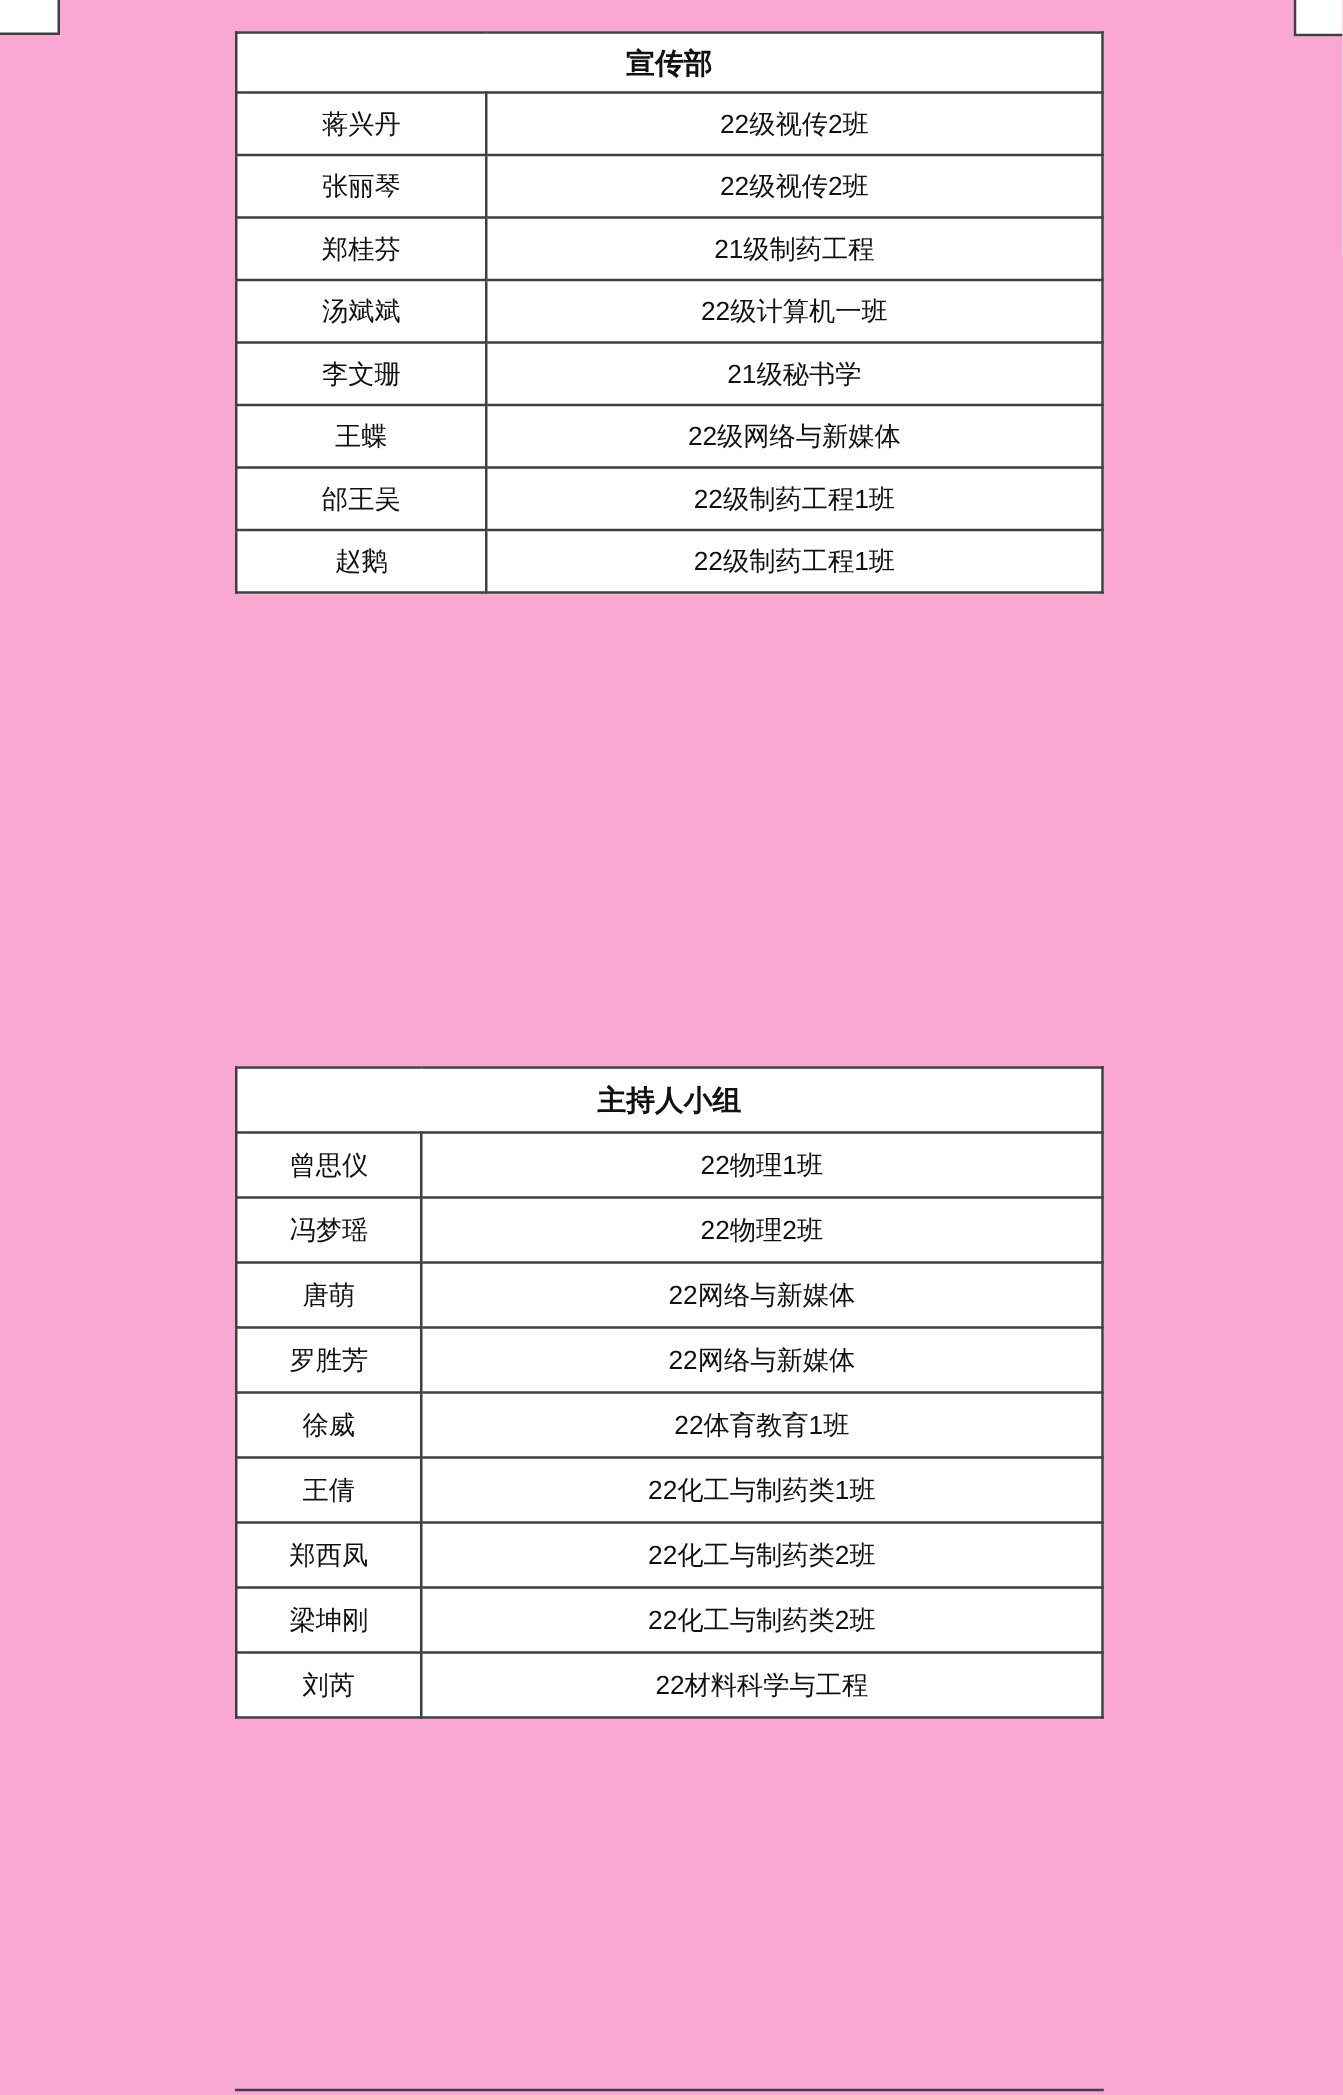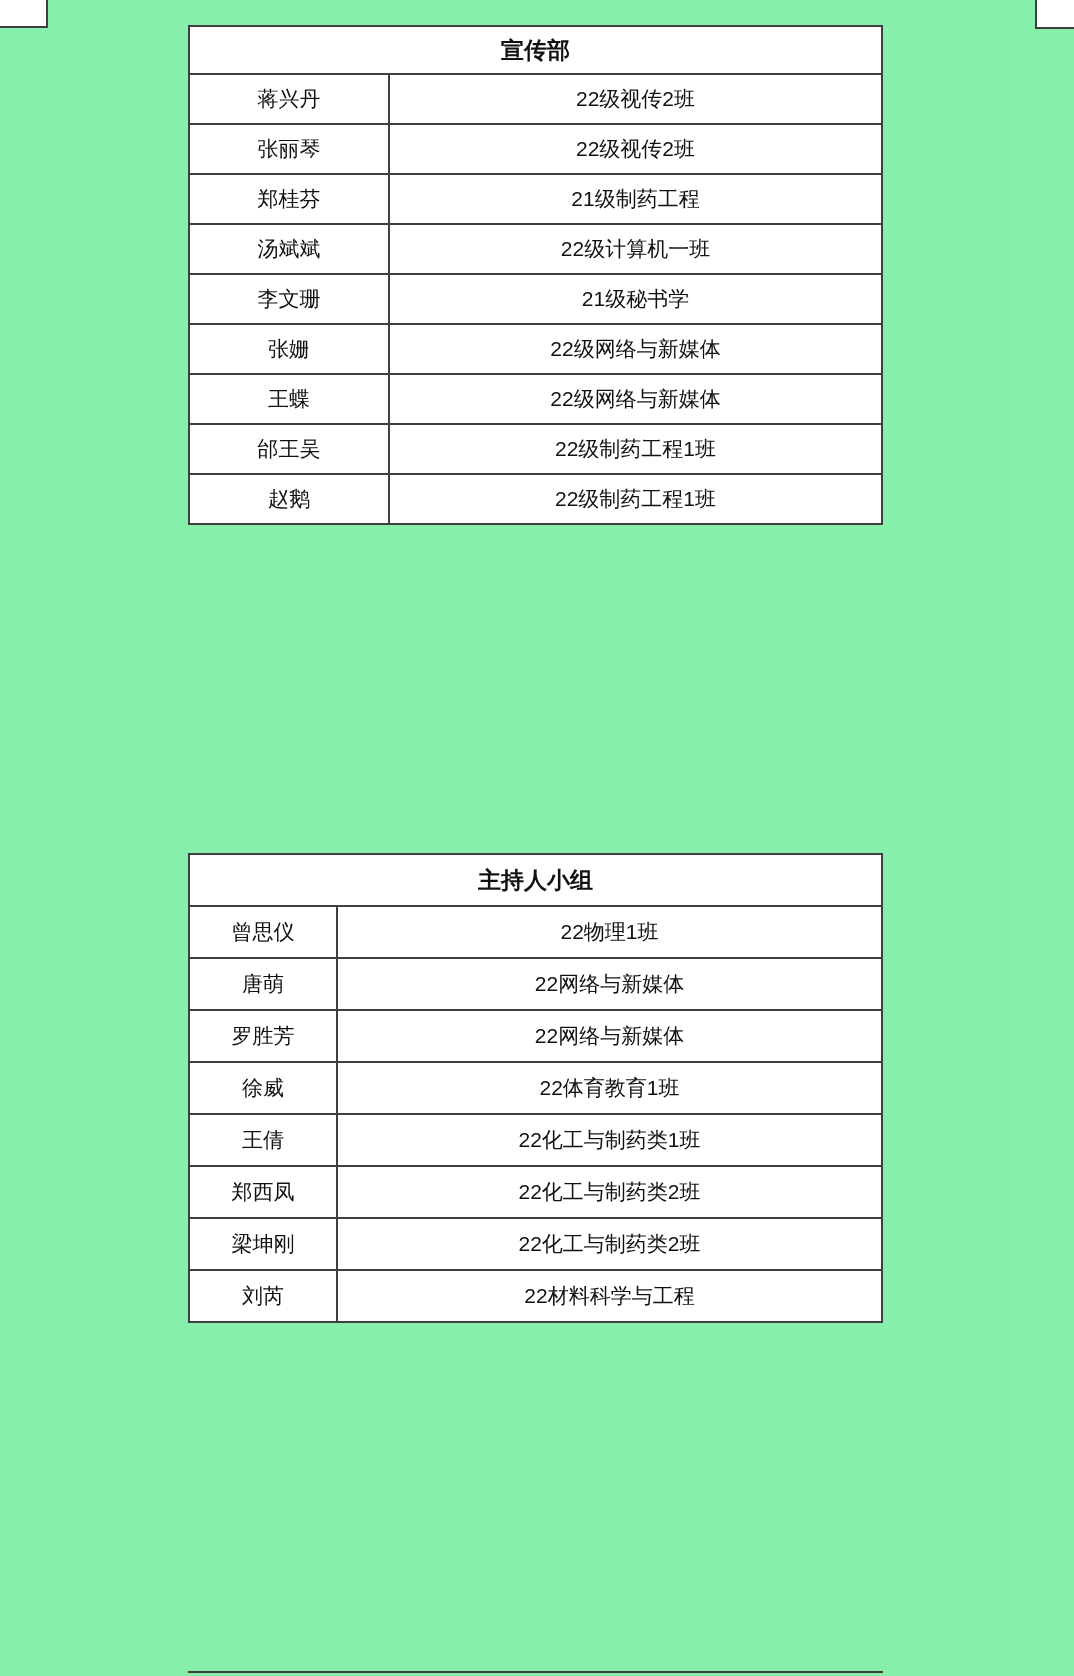--- a/index.html
+++ b/index.html
@@ -11,21 +11,21 @@
     height: 1676px;
     background: #ffffff;
     font-family: "Liberation Sans", "DejaVu Sans", sans-serif;
     color: #111111;
   }
   .canvas {
     position: relative;
     width: 1074px;
     height: 1676px;
     overflow: hidden;
-    background: #86efac;
+    background: #f9a8d4;
   }
   
   .fragment {
     position: absolute;
     border: 2px solid #3f3f3f;
     background: #ffffff;
   }
   .fragment-tl { left: -12px; top: -12px; width: 56px; height: 36px; }
   .fragment-tr { left: 1035px; top: -12px; width: 70px; height: 37px; }
   .fragment-bottom {
@@ -105,24 +105,20 @@
         </tr>
         <tr>
           <td>汤斌斌</td>
           <td>22级计算机一班</td>
         </tr>
         <tr>
           <td>李文珊</td>
           <td>21级秘书学</td>
         </tr>
         <tr>
-          <td>张姗</td>
-          <td>22级网络与新媒体</td>
-        </tr>
-        <tr>
           <td>王蝶</td>
           <td>22级网络与新媒体</td>
         </tr>
         <tr>
           <td>邰王吴</td>
           <td>22级制药工程1班</td>
         </tr>
         <tr>
           <td>赵鹅</td>
           <td>22级制药工程1班</td>
@@ -137,20 +133,24 @@
     </colgroup>
     <thead>
       <tr>
         <th colspan="2">主持人小组</th>
       </tr>
     </thead>
     <tbody>
         <tr>
           <td>曾思仪</td>
           <td>22物理1班</td>
+        </tr>
+        <tr>
+          <td>冯梦瑶</td>
+          <td>22物理2班</td>
         </tr>
         <tr>
           <td>唐萌</td>
           <td>22网络与新媒体</td>
         </tr>
         <tr>
           <td>罗胜芳</td>
           <td>22网络与新媒体</td>
         </tr>
         <tr>

